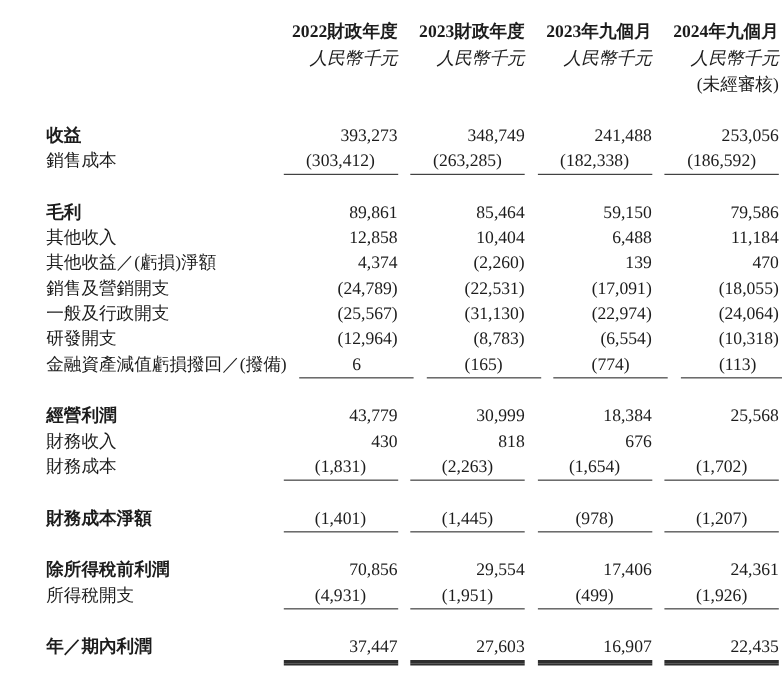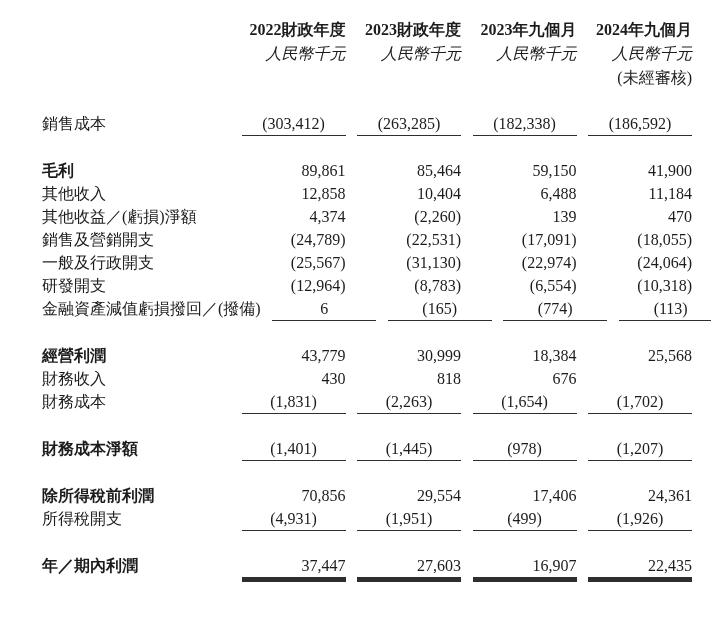--- a/index.html
+++ b/index.html
@@ -10,21 +10,21 @@
   *{margin:0;padding:0;box-sizing:border-box;}
   html,body{width:711px;height:619px;background:var(--bg);overflow:hidden;}
   body{
     font-family:"Liberation Serif","DejaVu Serif",serif;
     color:var(--text);
     font-size:16px;
   }
   .doc{
     width:711px;
     height:619px;
-    padding:18px 19px 0 42px;
+    padding:18px 3px 0 42px;
   }
   .grid-row{
     display:grid;
     grid-template-columns:1fr 115.5px 115.5px 115.5px 115.5px;
     align-items:baseline;
     height:23px;
     line-height:23px;
     white-space:nowrap;
   }
   .head .grid-row{height:24px;line-height:24px;}
@@ -71,34 +71,41 @@
         <div class="cell">人民幣千元</div>
         <div class="cell">人民幣千元</div>
         <div class="cell">人民幣千元</div>
         <div class="cell">人民幣千元</div>
       </div>
     <div class="grid-row head-note-row">
       <div class="cell head-note">(未經審核)</div>
     </div>
   </div>
   <div id="table-body">
+      <div class="grid-row bold">
+        <div class="cell label-cell">收益</div>
+        <div class="cell"><span class="num-box">393,273</span></div>
+        <div class="cell"><span class="num-box">348,749</span></div>
+        <div class="cell"><span class="num-box">241,488</span></div>
+        <div class="cell"><span class="num-box">253,056</span></div>
+      </div>
       <div class="grid-row rule-single">
         <div class="cell label-cell">銷售成本</div>
         <div class="cell"><span class="num-box">(303,412)</span></div>
         <div class="cell"><span class="num-box">(263,285)</span></div>
         <div class="cell"><span class="num-box">(182,338)</span></div>
         <div class="cell"><span class="num-box">(186,592)</span></div>
       </div>
       <div class="spacer"></div>
       <div class="grid-row bold">
         <div class="cell label-cell">毛利</div>
         <div class="cell"><span class="num-box">89,861</span></div>
         <div class="cell"><span class="num-box">85,464</span></div>
         <div class="cell"><span class="num-box">59,150</span></div>
-        <div class="cell"><span class="num-box">41,900</span></div>
+        <div class="cell"><span class="num-box">79,586</span></div>
       </div>
       <div class="grid-row">
         <div class="cell label-cell">其他收入</div>
         <div class="cell"><span class="num-box">12,858</span></div>
         <div class="cell"><span class="num-box">10,404</span></div>
         <div class="cell"><span class="num-box">6,488</span></div>
         <div class="cell"><span class="num-box">11,184</span></div>
       </div>
       <div class="grid-row">
         <div class="cell label-cell">其他收益／(虧損)淨額</div>

